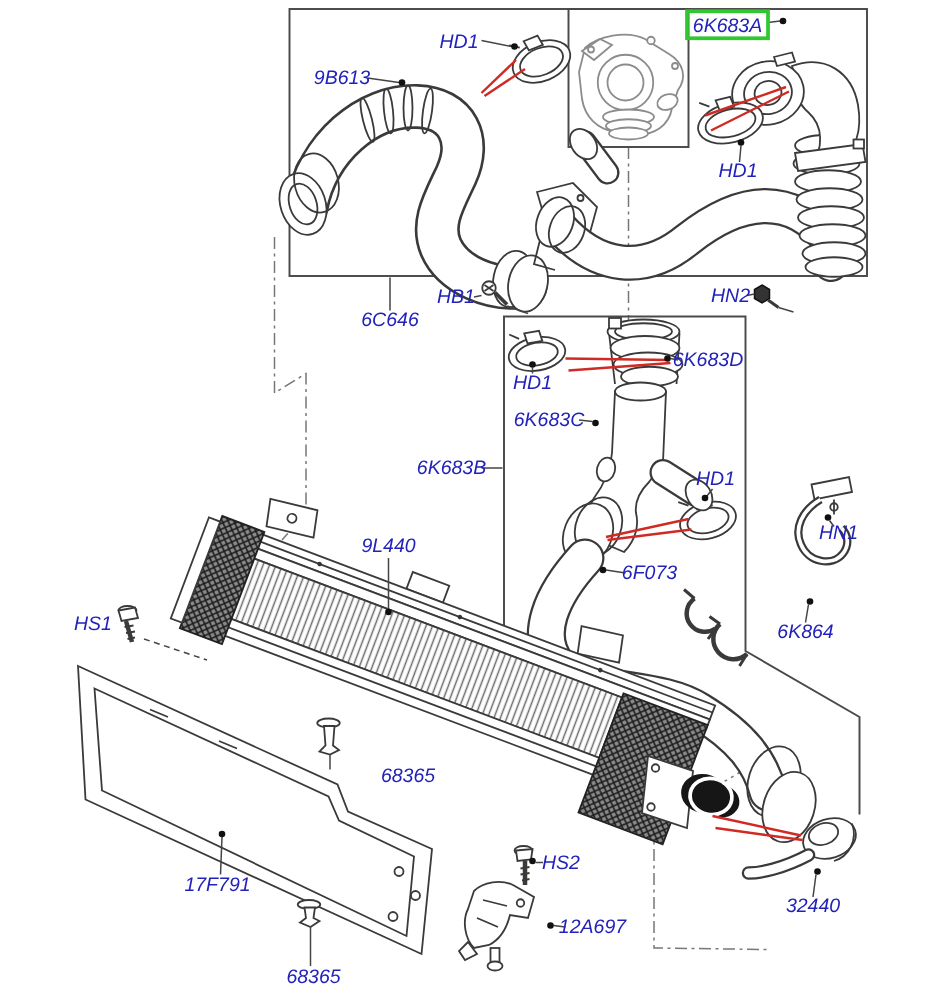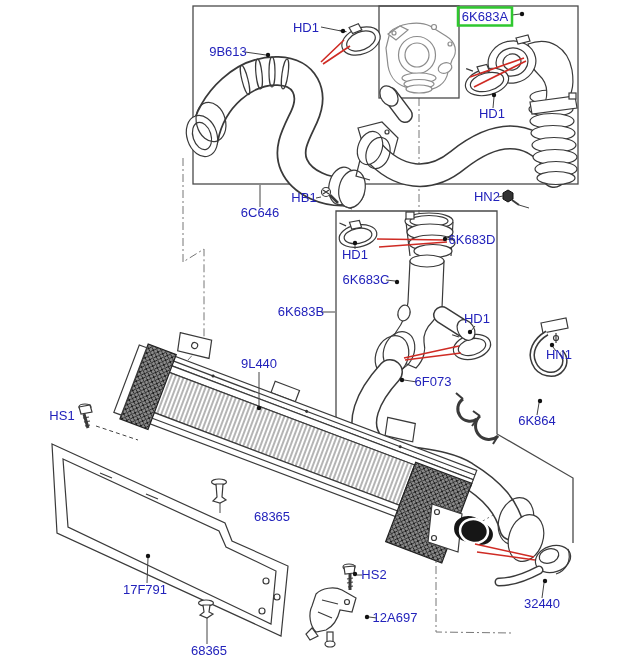--- a/index.html
+++ b/index.html
@@ -1,17 +1,17 @@
 <!DOCTYPE html>
 <html><head>
 <meta charset="utf-8">
 <style>
   html,body { margin:0; padding:0; background:#fff; }
   .stage { position:relative; width:634px; height:668px; background:#ffffff; overflow:hidden;
-           font-family:"Liberation Sans", sans-serif; }
+           font-family:"Liberation Sans", sans-serif;font-style:italic; }
   svg { position:absolute; left:0; top:0; }
   .plbl { font-family:"Liberation Sans", sans-serif; font-size:13px; fill:#2222bb; }
   .ln   { stroke:#3a3a3a; stroke-width:1.2; fill:none; }
   .lnw  { stroke:#3a3a3a; fill:#ffffff; stroke-width:1.2; }
   .leader { stroke:#444; stroke-width:1; fill:none; }
   .dot { fill:#111; }
   .red { stroke:#cf2b24; stroke-width:1.6; fill:none; }
   .dd  { stroke:#777; stroke-width:1; fill:none; stroke-dasharray:8 3 2 3; }
   .gbox { fill:none; stroke:#2fc82f; stroke-width:2.5; }
   .pbox { fill:none; stroke:#4a4a4a; stroke-width:1.3; }

